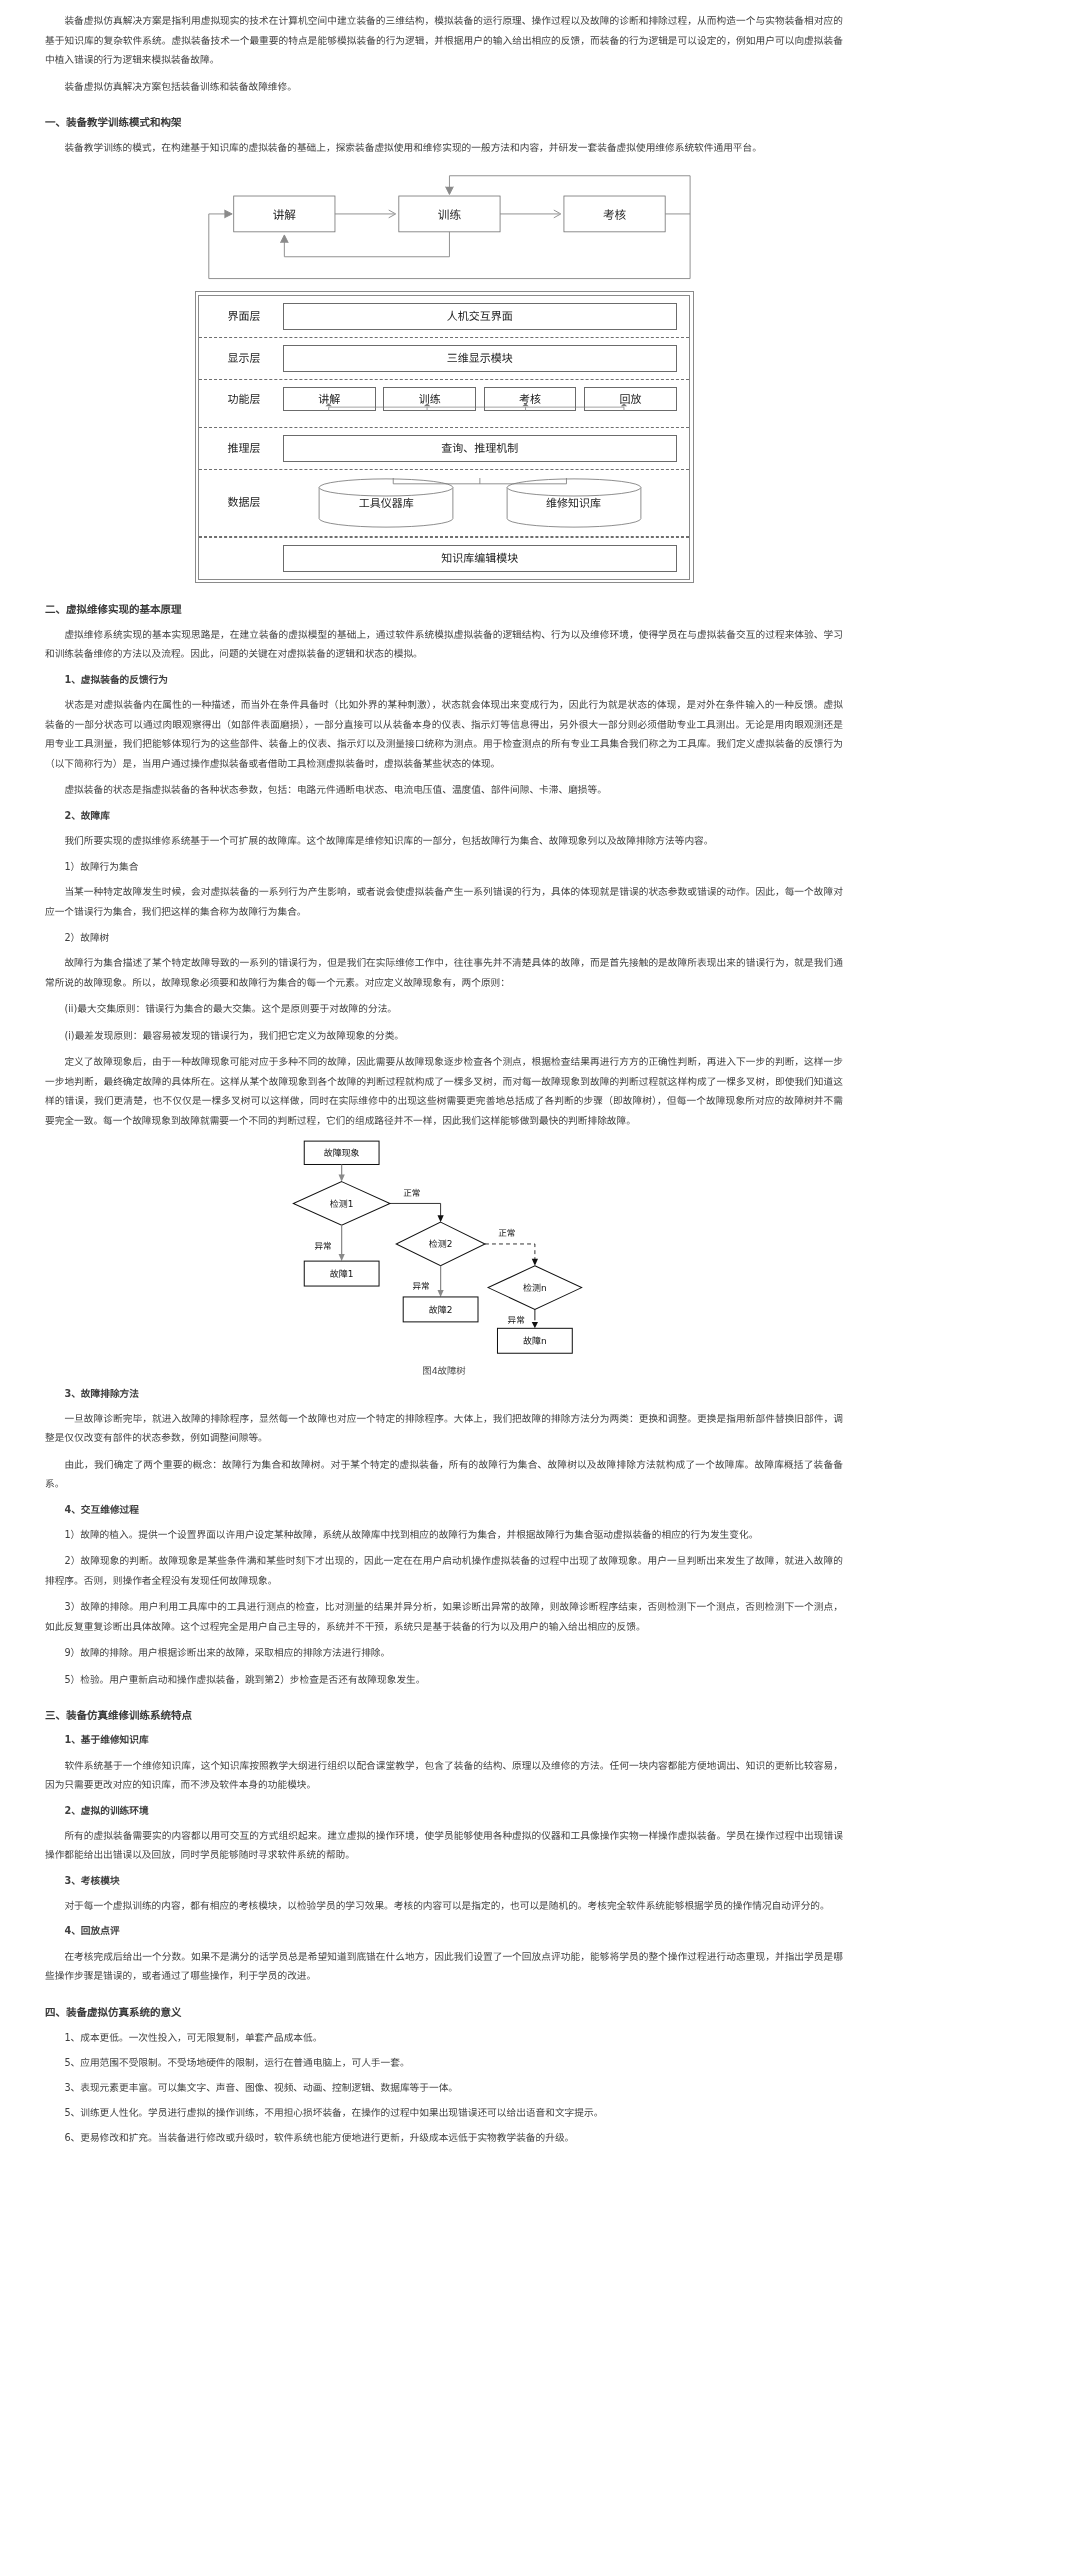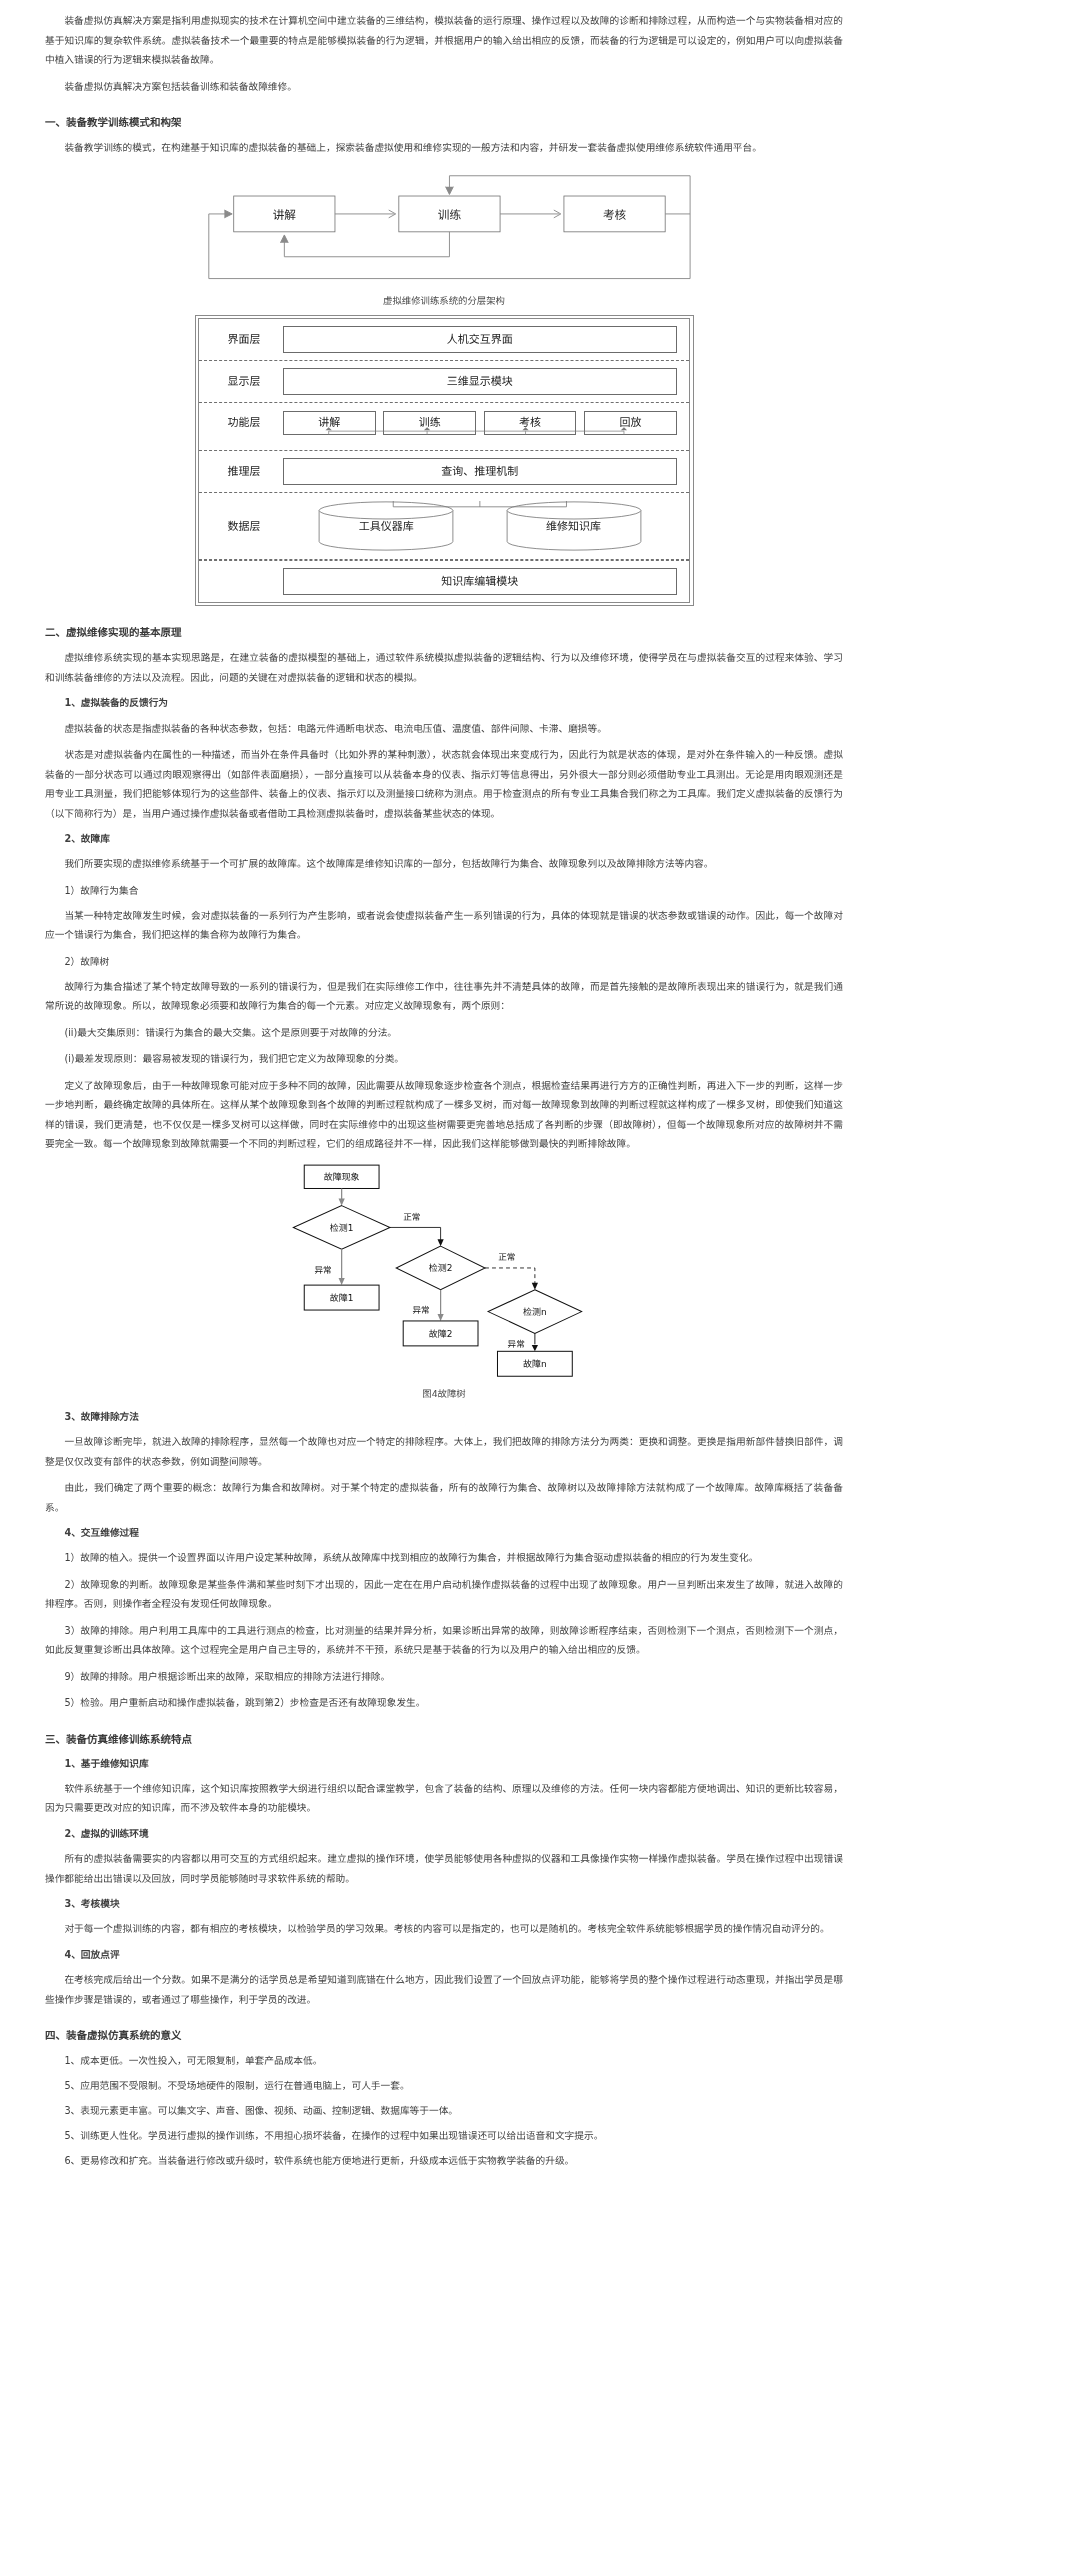--- a/index.html
+++ b/index.html
@@ -194,21 +194,20 @@
 
         <path d="M337 78 L337 110 L125 110 L125 84"></path>
         <path d="M120 92 L125 82 L130 92" fill="#8a8a8a"></path>
 
         <path d="M646 55 L646 138 L28 138 L28 55 L56 55"></path>
         <path d="M48 50 L58 55 L48 60" fill="#8a8a8a"></path>
       </g>
     </svg>
   </div>
 
-  <div class="fig-caption">虚拟维修训练系统的分层架构</div>
 
   <div class="arch-wrap">
     <div class="arch-inner">
 
       <div class="arch-row">
         <div class="arch-label">界面层</div>
         <div class="arch-content">
           <div class="arch-bar">人机交互界面</div>
         </div>
       </div>
@@ -283,22 +282,22 @@
         </div>
       </div>
 
     </div>
   </div>
 
   <h2 class="section">二、虚拟维修实现的基本原理</h2>
   <p class="body">虚拟维修系统实现的基本实现思路是，在建立装备的虚拟模型的基础上，通过软件系统模拟虚拟装备的逻辑结构、行为以及维修环境，使得学员在与虚拟装备交互的过程来体验、学习和训练装备维修的方法以及流程。因此，问题的关键在对虚拟装备的逻辑和状态的模拟。</p>
 
   <p class="sub">1、虚拟装备的反馈行为</p>
+  <p class="body">状态是对虚拟装备内在属性的一种描述，而当外在条件具备时（比如外界的某种刺激），状态就会体现出来变成行为，因此行为就是状态的体现，是对外在条件输入的一种反馈。虚拟装备的一部分状态可以通过肉眼观察得出（如部件表面磨损），一部分直接可以从装备本身的仪表、指示灯等信息得出，另外很大一部分则必须借助专业工具测出。无论是用肉眼观测还是用专业工具测量，我们把能够体现行为的这些部件、装备上的仪表、指示灯以及测量接口统称为测点。用于检查测点的所有专业工具集合我们称之为工具库。我们定义虚拟装备的反馈行为（以下简称行为）是，当用户通过操作虚拟装备或者借助工具检测虚拟装备时，虚拟装备某些状态的体现。</p>
   <p class="body">虚拟装备的状态是指虚拟装备的各种状态参数，包括：电路元件通断电状态、电流电压值、温度值、部件间隙、卡滞、磨损等。</p>
-  <p class="body">状态是对虚拟装备内在属性的一种描述，而当外在条件具备时（比如外界的某种刺激），状态就会体现出来变成行为，因此行为就是状态的体现，是对外在条件输入的一种反馈。虚拟装备的一部分状态可以通过肉眼观察得出（如部件表面磨损），一部分直接可以从装备本身的仪表、指示灯等信息得出，另外很大一部分则必须借助专业工具测出。无论是用肉眼观测还是用专业工具测量，我们把能够体现行为的这些部件、装备上的仪表、指示灯以及测量接口统称为测点。用于检查测点的所有专业工具集合我们称之为工具库。我们定义虚拟装备的反馈行为（以下简称行为）是，当用户通过操作虚拟装备或者借助工具检测虚拟装备时，虚拟装备某些状态的体现。</p>
 
   <p class="sub">2、故障库</p>
   <p class="body">我们所要实现的虚拟维修系统基于一个可扩展的故障库。这个故障库是维修知识库的一部分，包括故障行为集合、故障现象列以及故障排除方法等内容。</p>
   <p class="item">1）故障行为集合</p>
   <p class="body">当某一种特定故障发生时候，会对虚拟装备的一系列行为产生影响，或者说会使虚拟装备产生一系列错误的行为，具体的体现就是错误的状态参数或错误的动作。因此，每一个故障对应一个错误行为集合，我们把这样的集合称为故障行为集合。</p>
   <p class="item">2）故障树</p>
   <p class="body">故障行为集合描述了某个特定故障导致的一系列的错误行为，但是我们在实际维修工作中，往往事先并不清楚具体的故障，而是首先接触的是故障所表现出来的错误行为，就是我们通常所说的故障现象。所以，故障现象必须要和故障行为集合的每一个元素。对应定义故障现象有，两个原则：</p>
   <p class="body">(ii)最大交集原则：错误行为集合的最大交集。这个是原则要于对故障的分法。</p>
   <p class="body">(i)最差发现原则：最容易被发现的错误行为，我们把它定义为故障现象的分类。</p>
   <p class="body">定义了故障现象后，由于一种故障现象可能对应于多种不同的故障，因此需要从故障现象逐步检查各个测点，根据检查结果再进行方方的正确性判断，再进入下一步的判断，这样一步一步地判断，最终确定故障的具体所在。这样从某个故障现象到各个故障的判断过程就构成了一棵多叉树，而对每一故障现象到故障的判断过程就这样构成了一棵多叉树，即使我们知道这样的错误，我们更清楚，也不仅仅是一棵多叉树可以这样做，同时在实际维修中的出现这些树需要更完善地总括成了各判断的步骤（即故障树），但每一个故障现象所对应的故障树并不需要完全一致。每一个故障现象到故障就需要一个不同的判断过程，它们的组成路径并不一样，因此我们这样能够做到最快的判断排除故障。</p>

